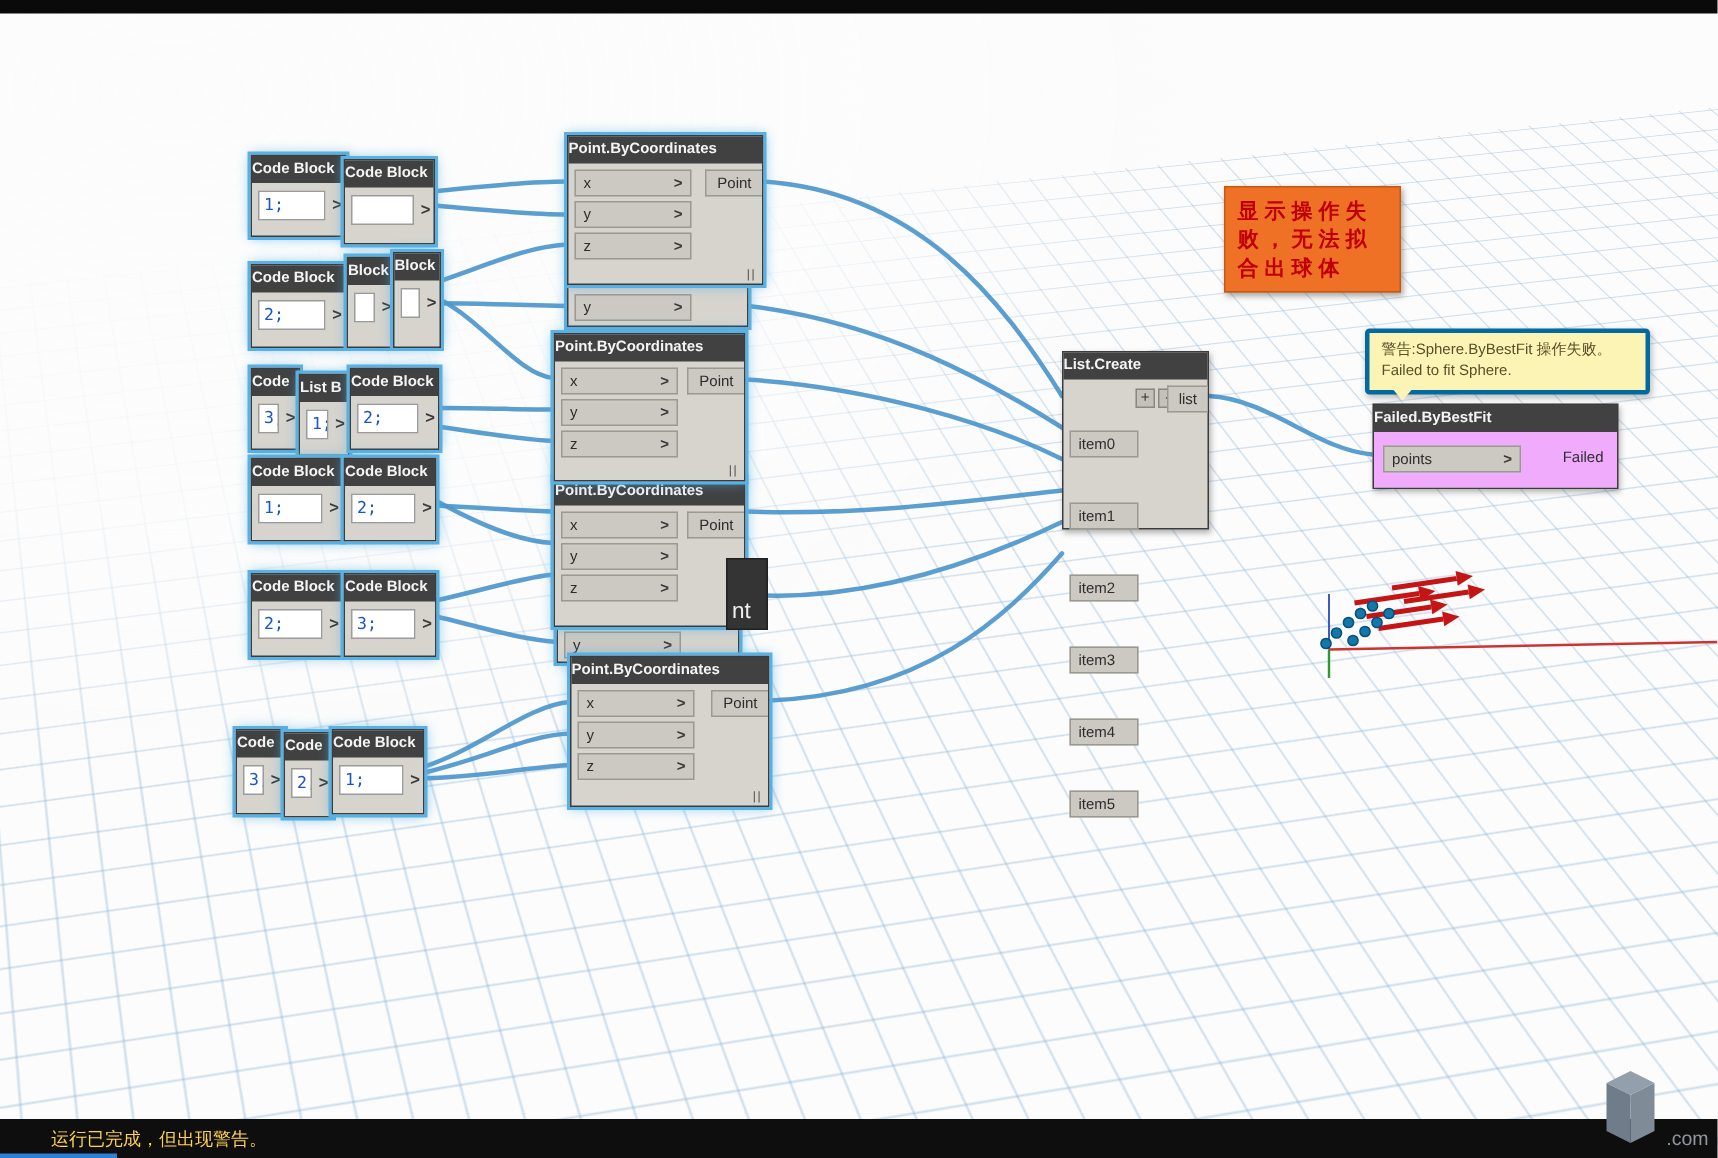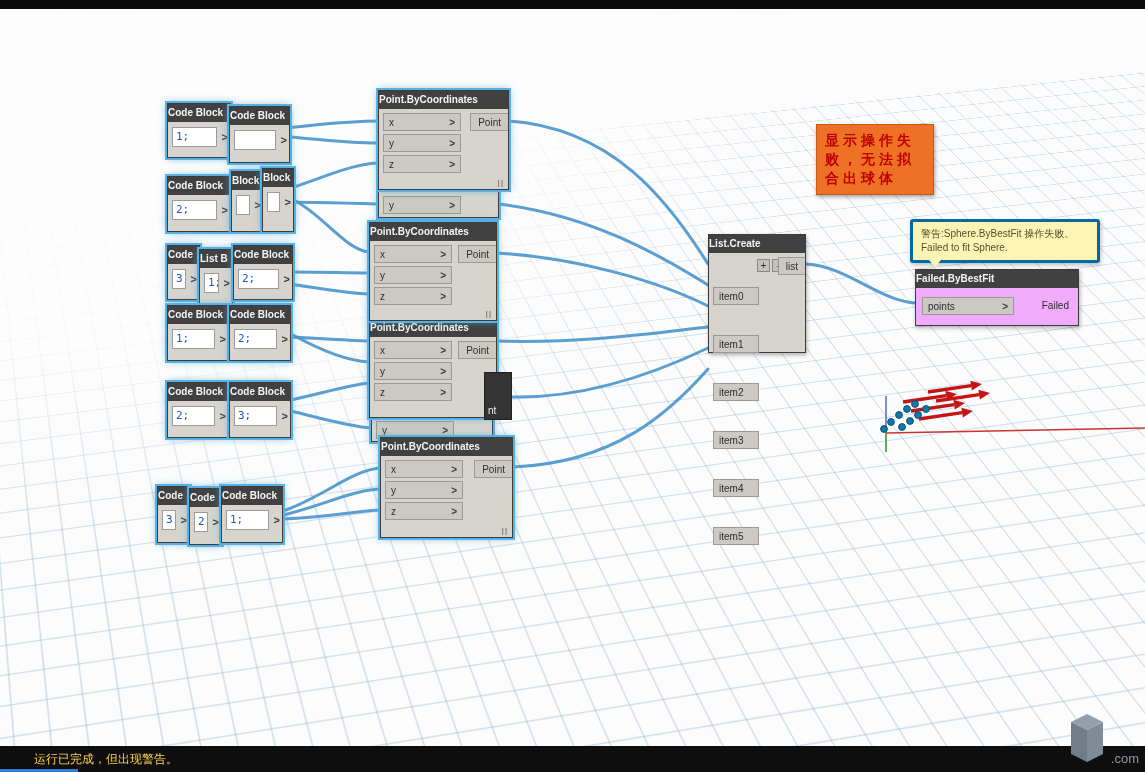--- a/index.html
+++ b/index.html
@@ -56,21 +56,21 @@
     background:#ccc9c3;border:1px solid #9c9992;height:18px;}
   .chip .lbl{font-size:10px;color:#2d2d2d;}
   .chip .chev{font-size:10px;font-weight:bold;color:#3a3a3a;}
   .chip.in{width:78px;padding:0 5px;margin-bottom:3px;}
   .chip.out{position:absolute;right:0;padding:0 7px;border-right:none;font-size:10px;color:#2d2d2d;}
   .pt-body{position:relative;padding:4px 0 6px 4px;}
   .pt .chip.out{top:22px;}
   .lace{position:absolute;right:4px;bottom:2px;font-size:8px;color:#4a4a4a;letter-spacing:1px;}
   .node.partial{padding:4px 0 0 4px;}
   .fragment{position:absolute;background:#343434;border:1px solid #202020;z-index:3;}
-  .frag-label{position:absolute;left:3px;bottom:3px;color:#efefef;font-size:10px;}
+  .frag-label{position:absolute;left:3px;bottom:3px;color:#efefef;font-size:15px;}
   
   #list-body{position:relative;padding:4px 0 0 4px;height:calc(100% - 18px);box-sizing:border-box;}
   #list-body .chip.in{width:46px;margin-top:30px;}
   .mini-btn{
     position:absolute;top:6px;width:13px;height:13px;line-height:12px;text-align:center;
     background:#c4c1bb;border:1px solid #8b8883;font-size:10px;color:#333;cursor:pointer;box-sizing:border-box;
   }
   #btn-plus{left:48px;}
   #btn-minus{left:63px;}
   #list-out{top:4px;}

